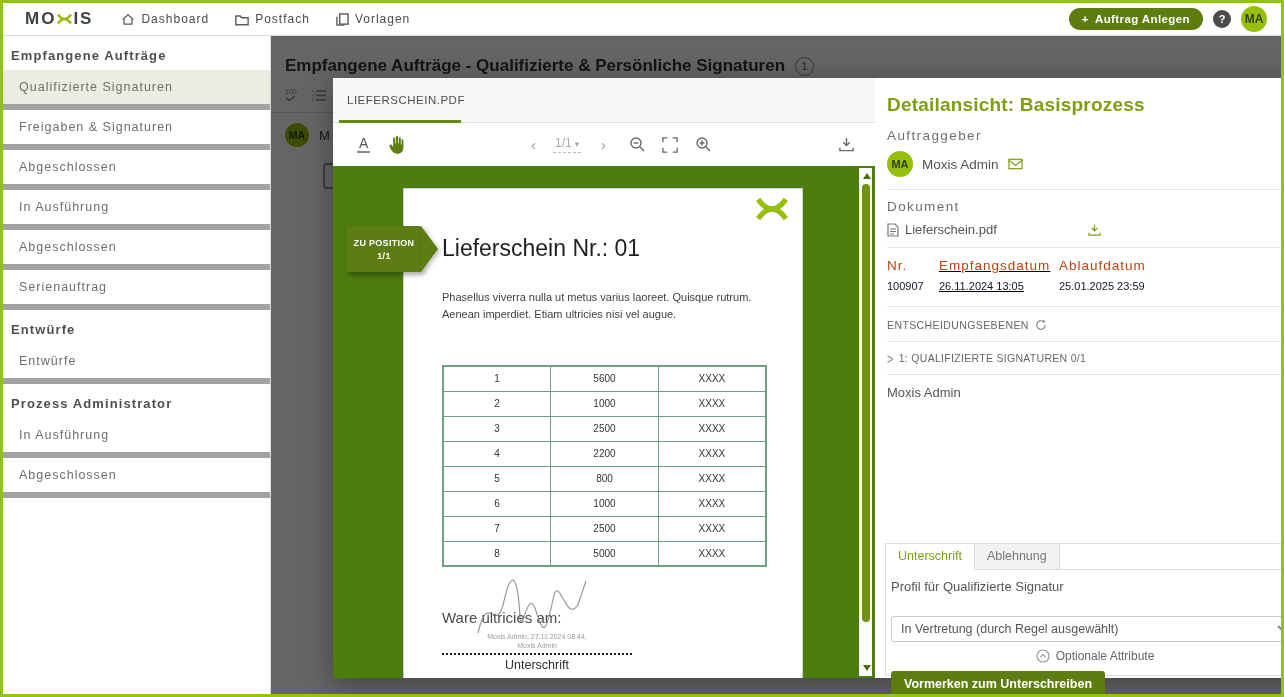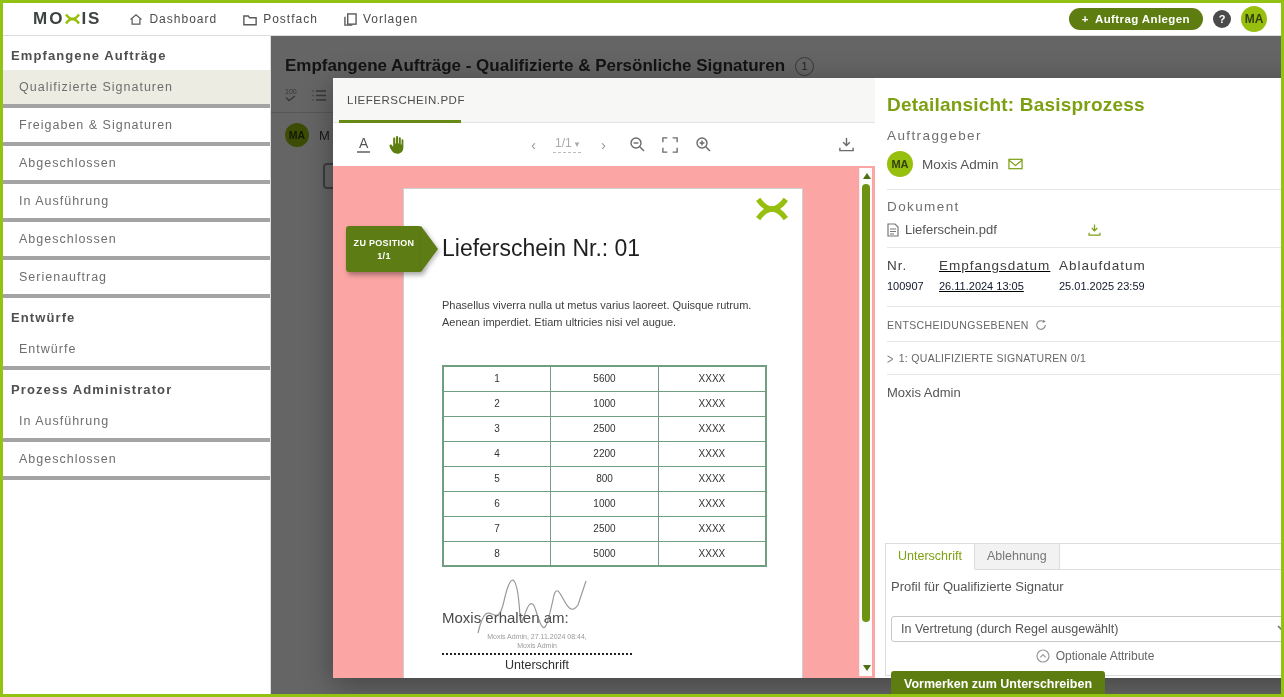--- a/index.html
+++ b/index.html
@@ -1,34 +1,34 @@
 <!DOCTYPE html>
 <html><head>
 <meta charset="utf-8">
 <style>
   * { margin:0; padding:0; box-sizing:border-box; }
   body { font-family:"Liberation Sans","DejaVu Sans",sans-serif; background:#fff; }
   #screen { position:relative; width:1284px; height:697px; border:3px solid #92c313; background:#fff; overflow:hidden; }
 
   
-  .navbar { position:absolute; top:0; left:0; right:0; height:33px; background:#fff; border-bottom:1px solid #ddd; display:flex; align-items:center; padding-left:30px; z-index:30; }
+  .navbar { position:absolute; top:0; left:0; right:0; height:33px; background:#fff; border-bottom:1px solid #ddd; display:flex; align-items:center; padding-left:22px; z-index:30; }
   .logo { display:flex; align-items:center; font-size:17px; font-weight:bold; letter-spacing:2px; color:#3d4440; margin-right:28px; cursor:pointer; }
   .logo svg { margin:0 1px; }
   .nav-item { display:flex; align-items:center; gap:6px; margin-right:26px; font-size:12px; letter-spacing:1px; color:#4b4b4b; cursor:pointer; }
   .nav-item svg { stroke:#5a5a5a; }
   .nav-right { margin-left:auto; display:flex; align-items:center; gap:10px; padding-right:14px; }
   .create-btn { display:flex; align-items:center; gap:6px; background:#5e7d10; color:#fff; border:none; border-radius:12px; height:22px; padding:0 13px; font-size:11.5px; font-weight:bold; letter-spacing:.4px; cursor:pointer; font-family:inherit; }
   .help-circle { width:18px; height:18px; border-radius:50%; background:#4a4a4a; color:#fff; font-size:11px; font-weight:bold; display:flex; align-items:center; justify-content:center; cursor:pointer; }
   .avatar { border-radius:50%; background:#97bf0d; color:#33400a; font-weight:bold; display:flex; align-items:center; justify-content:center; }
   .avatar.nav { width:26px; height:26px; font-size:12px; cursor:pointer; }
 
   
   .sidebar { position:absolute; top:33px; left:0; width:268px; bottom:0; background:#fff; border-right:1px solid #ddd; z-index:20; }
   .sb-header { padding:12px 8px 7px 8px; font-size:13px; font-weight:bold; color:#4f4f4f; letter-spacing:1.1px; }
-  .sb-item { padding:10px 8px 10px 16px; font-size:12.5px; color:#6e6e6e; letter-spacing:1px; border-bottom:4px solid #a3a3a3; cursor:pointer; }
+  .sb-item { padding:10px 8px 10px 16px; font-size:12.5px; color:#6e6e6e; letter-spacing:1px; border-bottom:6px solid #a3a3a3; cursor:pointer; }
   .sb-item.active { background:#edece2; }
 
   
   .content { position:absolute; top:33px; left:268px; right:0; bottom:0; background:#fdfdfd; z-index:10; }
   .page-head { display:flex; align-items:center; gap:10px; padding:20px 14px 6px 14px; }
   .page-title { font-size:17px; font-weight:bold; color:#333; }
   .page-badge { width:19px; height:19px; border-radius:50%; border:1px solid #8a8a8a; color:#555; font-size:11px; display:flex; align-items:center; justify-content:center; }
   .ctoolbar { display:flex; align-items:flex-end; padding:6px 14px 10px 14px; border-bottom:1px solid #d9d9d9; }
   .filter-ic { display:flex; flex-direction:column; align-items:center; color:#8a8a8a; font-size:7px; line-height:1; cursor:pointer; margin-right:14px; }
   .list-ic { cursor:pointer; }
@@ -49,28 +49,28 @@
   .pdf-toolbar { position:relative; height:43px; background:#fff; }
   .tool { position:absolute; top:0; height:43px; display:flex; align-items:center; cursor:pointer; color:#6a6a6a; }
   .tool-a { left:24px; font-size:14px; color:#555; border-bottom:2px solid #888; height:auto; top:12px; padding:0 2px; }
   .tool-hand { left:54px; }
   .pg-prev { left:198px; } .pg-next { left:268px; }
   .pg-ind { position:absolute; left:220px; top:13px; font-size:12px; color:#aaa; border-bottom:1px dashed #bbb; padding:0 2px 2px 2px; cursor:pointer; }
   .pg-ind .caret { font-size:9px; margin-left:3px; }
   .chev { font-size:15px; color:#999; }
   .tool-zoomout { left:296px; } .tool-expand { left:329px; } .tool-zoomin { left:362px; }
   .tool-dl { right:20px; }
-  .pdf-canvas { position:absolute; top:88px; left:0; right:0; bottom:0; background:#fca5a5; overflow:hidden; }
+  .pdf-canvas { position:absolute; top:88px; left:0; right:0; bottom:0; background:#4d7c0f; overflow:hidden; }
   .pdf-page { position:absolute; left:70px; top:22px; width:400px; height:600px; background:#fff; border:1px solid #cfcfcf; }
   .doc-logo { position:absolute; top:8px; right:14px; }
   .doc-title { position:absolute; left:38px; top:46px; font-size:23px; font-weight:normal; color:#1f1f1f; }
   .pos-badge { position:absolute; left:-58px; top:37px; width:76px; height:46px; background:#5d7c14; border-radius:3px; color:#fff; display:flex; flex-direction:column; align-items:center; justify-content:center; font-size:9px; font-weight:bold; letter-spacing:.3px; box-shadow:2px 3px 5px rgba(0,0,0,.35); cursor:pointer; }
   .pos-badge:after { content:""; position:absolute; left:75px; top:0; border-top:23px solid transparent; border-bottom:23px solid transparent; border-left:17px solid #5d7c14; filter:drop-shadow(2px 2px 2px rgba(0,0,0,.25)); }
   .pos-badge .l2 { margin-top:3px; }
-  .doc-par { position:absolute; left:38px; top:108px; width:327px; font-size:11px; line-height:1.5; color:#3f3f3f; }
+  .doc-par { position:absolute; left:38px; top:100px; width:327px; font-size:11px; line-height:1.5; color:#3f3f3f; }
   .doc-table { position:absolute; left:38px; top:176px; width:325px; border-collapse:collapse; }
   .doc-table td { border:1px solid #6f9e80; height:25px; text-align:center; font-size:10px; color:#333; width:33.3%; }
   .doc-table { border:2px solid #6f9e80; }
   .sig-block { position:absolute; left:38px; top:420px; width:200px; }
   .sig-label { font-size:15px; color:#4a4a4a; }
   .sig-scribble { position:absolute; left:28px; top:-38px; opacity:.75; }
   .sig-stamp { margin-top:6px; text-align:center; font-size:7px; color:#9a9a9a; line-height:1.25; width:190px; }
   .sig-dots { width:190px; border-bottom:2px dotted #222; margin-top:2px; }
   .sig-caption { width:190px; text-align:center; font-size:12.5px; color:#2e2e2e; margin-top:3px; }
   .v-scroll { position:absolute; right:3px; top:2px; bottom:2px; width:13px; background:#fcfcfc; border-left:1px solid #eee; }
@@ -86,21 +86,21 @@
   .dp-label { font-size:13.5px; color:#6f6f6f; letter-spacing:1.4px; margin-bottom:8px; }
   .client-row { display:flex; align-items:center; gap:9px; padding-bottom:12px; border-bottom:1px solid #e6e6e6; }
   .avatar.dp-av { width:26px; height:26px; font-size:11px; }
   .client-name { font-size:13.5px; color:#555; }
   .dp-sec { padding-top:9px; }
   .doc-row { display:flex; align-items:center; gap:6px; padding-bottom:10px; border-bottom:1px solid #e6e6e6; }
   .doc-name { font-size:13px; color:#555; }
   .doc-dl { margin-left:84px; cursor:pointer; }
   .meta { display:flex; padding:10px 0 14px 0; border-bottom:1px solid #e6e6e6; }
   .meta .col1 { width:52px; } .meta .col2 { width:120px;text-decoration:underline; } .meta .col3 { flex:1; }
-  .meta-l { font-size:13.5px; color:#404040; letter-spacing:1px; margin-bottom:7px; }
+  .meta-l { font-size:13.5px; color:#c2410c; letter-spacing:1px; margin-bottom:7px; }
   .meta-v { font-size:11px; color:#0f172a; }
   .levels-head { display:flex; align-items:flex-end; gap:6px; padding:12px 0 10px 0; border-bottom:1px solid #e6e6e6; font-size:10.5px; color:#666; letter-spacing:.4px; }
   .level-row { display:flex; align-items:center; gap:5px; padding:10px 0; border-bottom:1px solid #e6e6e6; font-size:10.5px; color:#666; letter-spacing:.3px; cursor:pointer; }
   .level-chev { font-size:11px; color:#888; transform:scaleY(1.4); }
   .level-user { padding:10px 0; font-size:13px; color:#555; }
 
   
   .action-card { position:absolute; left:10px; right:12px; top:465px; height:133px; border:1px solid #ddd; background:#fff; }
   .ac-tabs { display:flex; border-bottom:1px solid #ddd; }
   .ac-tab { padding:5px 12px 6px 12px; font-size:12.5px; cursor:pointer; }
@@ -315,21 +315,21 @@
                   <td>XXXX</td>
                 </tr>
             <tr>
                   <td>8</td>
                   <td>5000</td>
                   <td>XXXX</td>
                 </tr>
           </tbody>
             </table>
           <div class="sig-block">
-            <span class="sig-label">Moxis erhalten am:</span>
+            <span class="sig-label">Ware ultricies am:</span>
             <span class="sig-scribble">
               <svg width="150" height="72" viewBox="0 0 150 72">
                   <path d="M8 62 C 18 18, 26 66, 34 30 S 48 8, 50 46 C 52 66, 58 14, 66 40 S 76 62, 84 24 C 90 6, 96 52, 108 34 L 116 10" stroke="#777" fill="none" stroke-width="1.2"></path>
                 </svg>
             </span>
             <div class="sig-stamp">
               <div>Moxis Admin, 27.11.2024 08:44,</div>
               <div>Moxis Admin</div>
             </div>
             <div class="sig-dots"></div>

